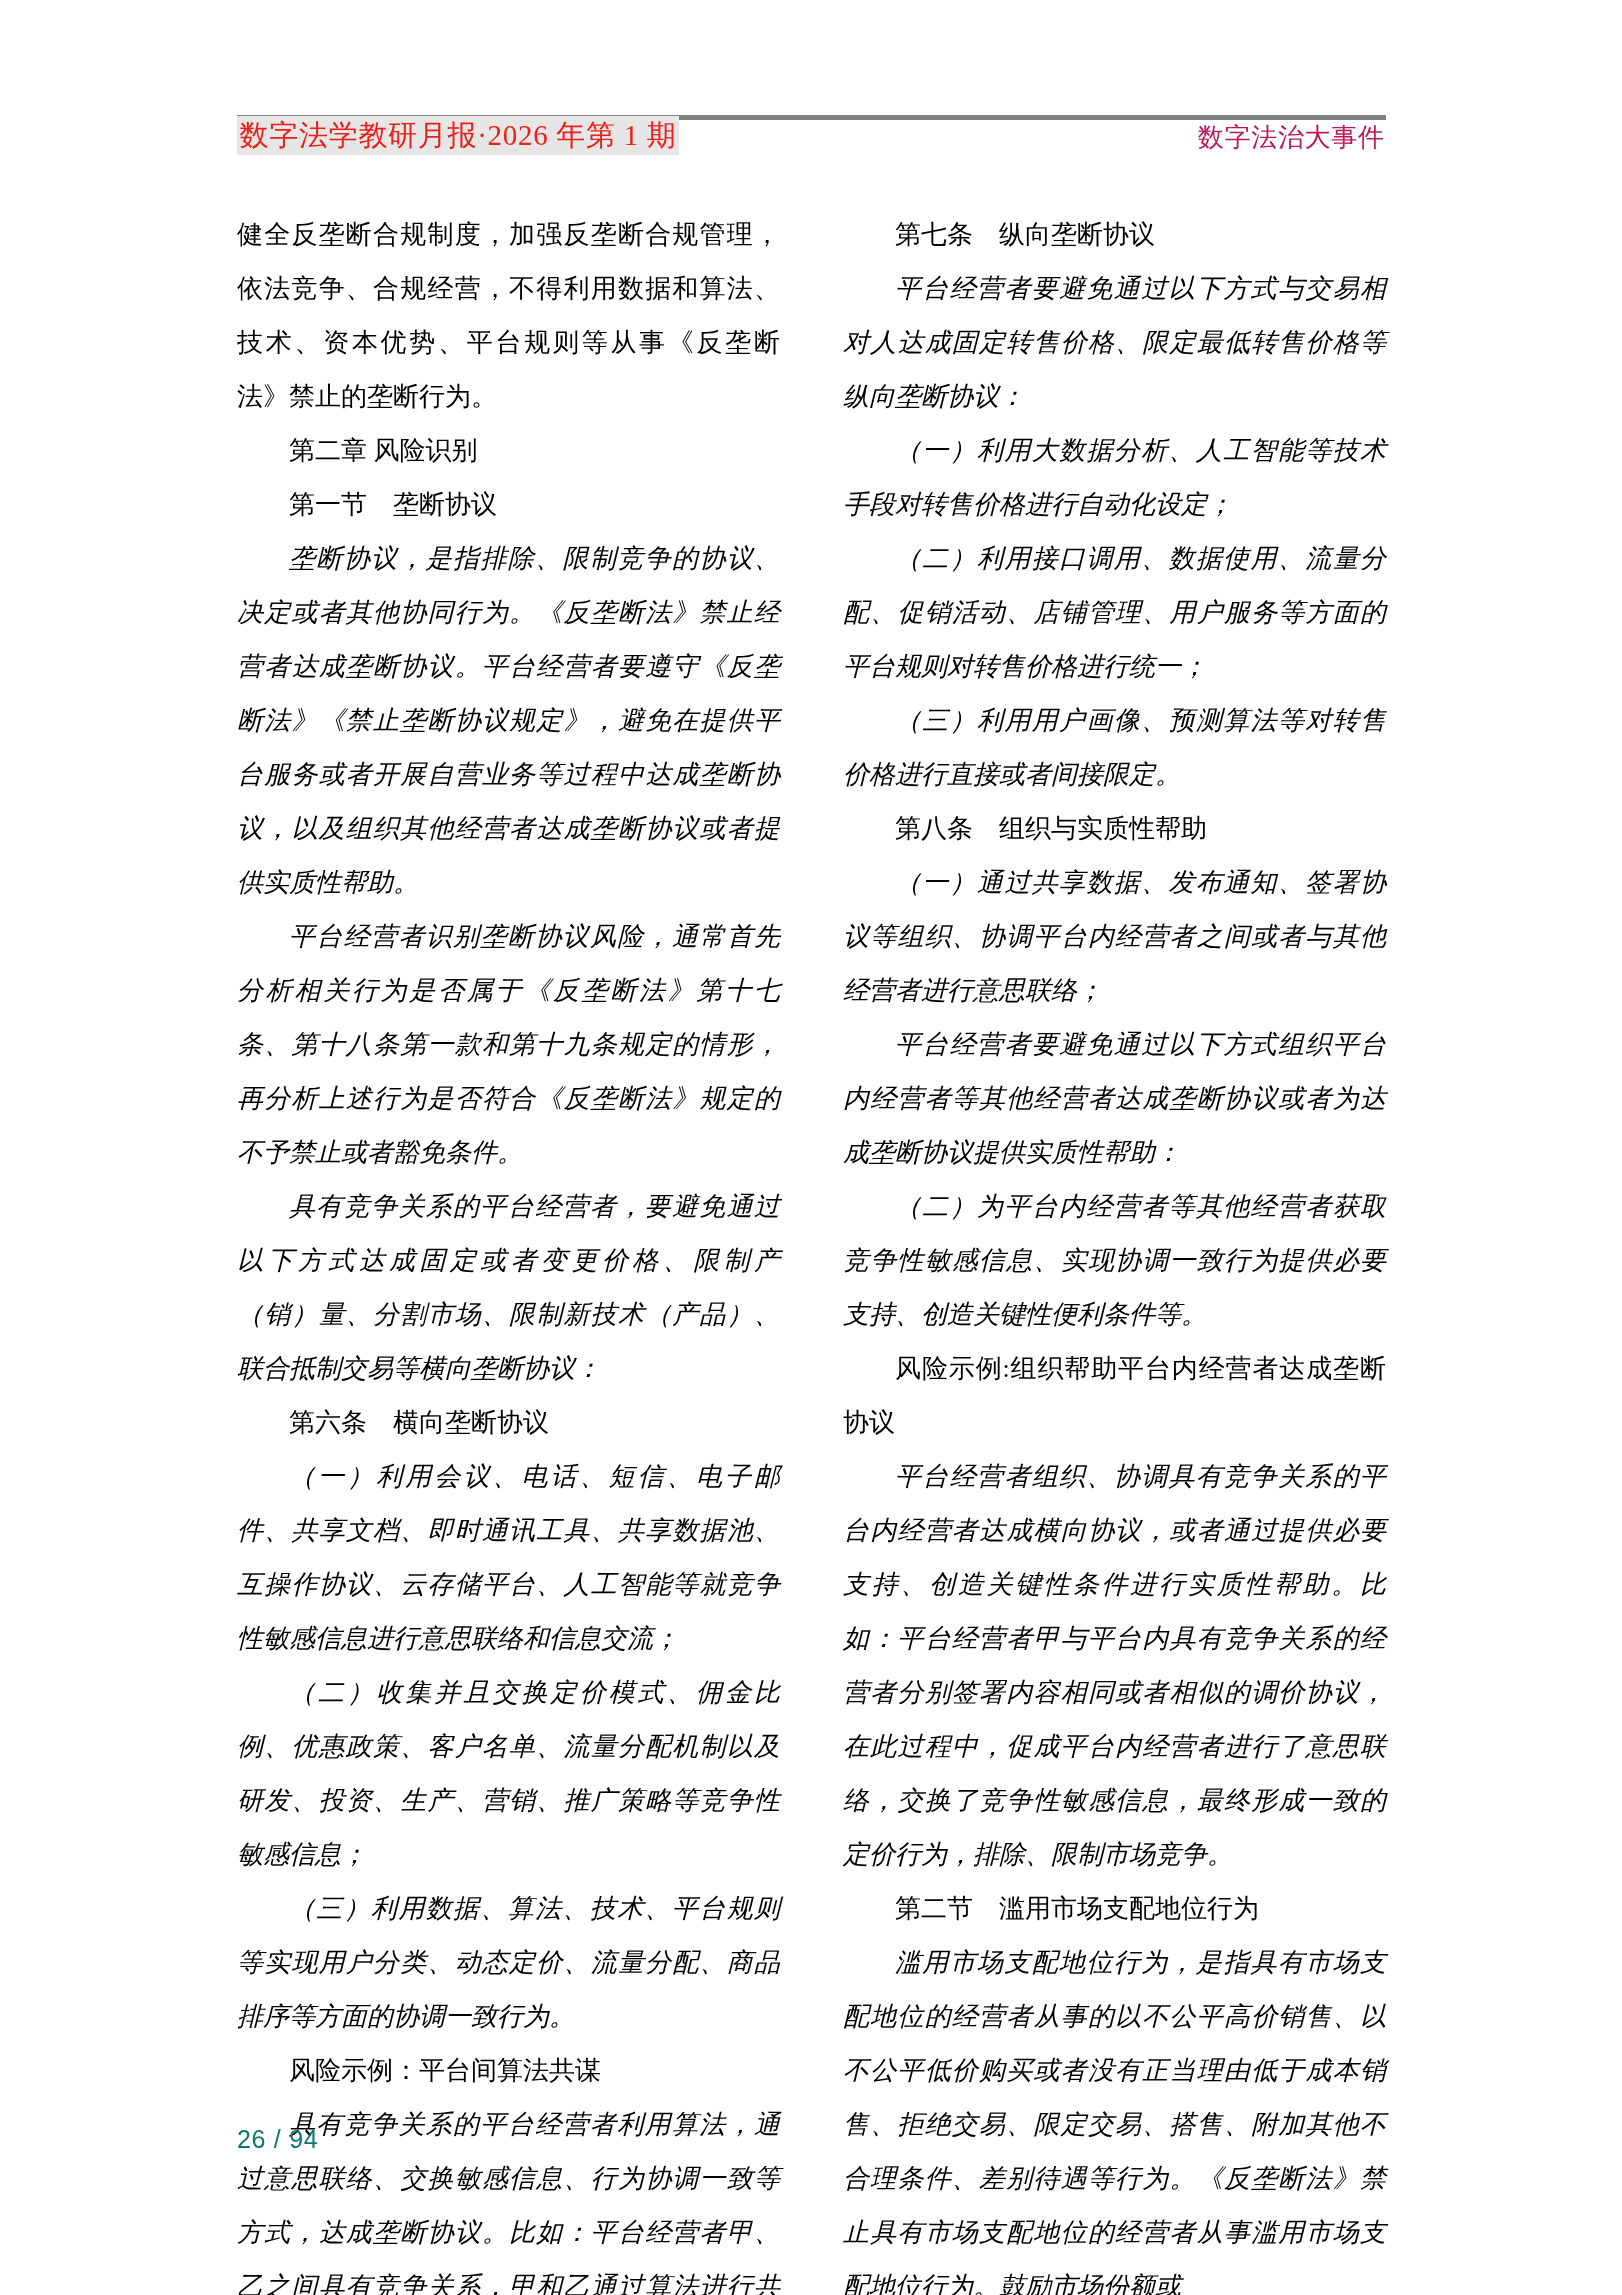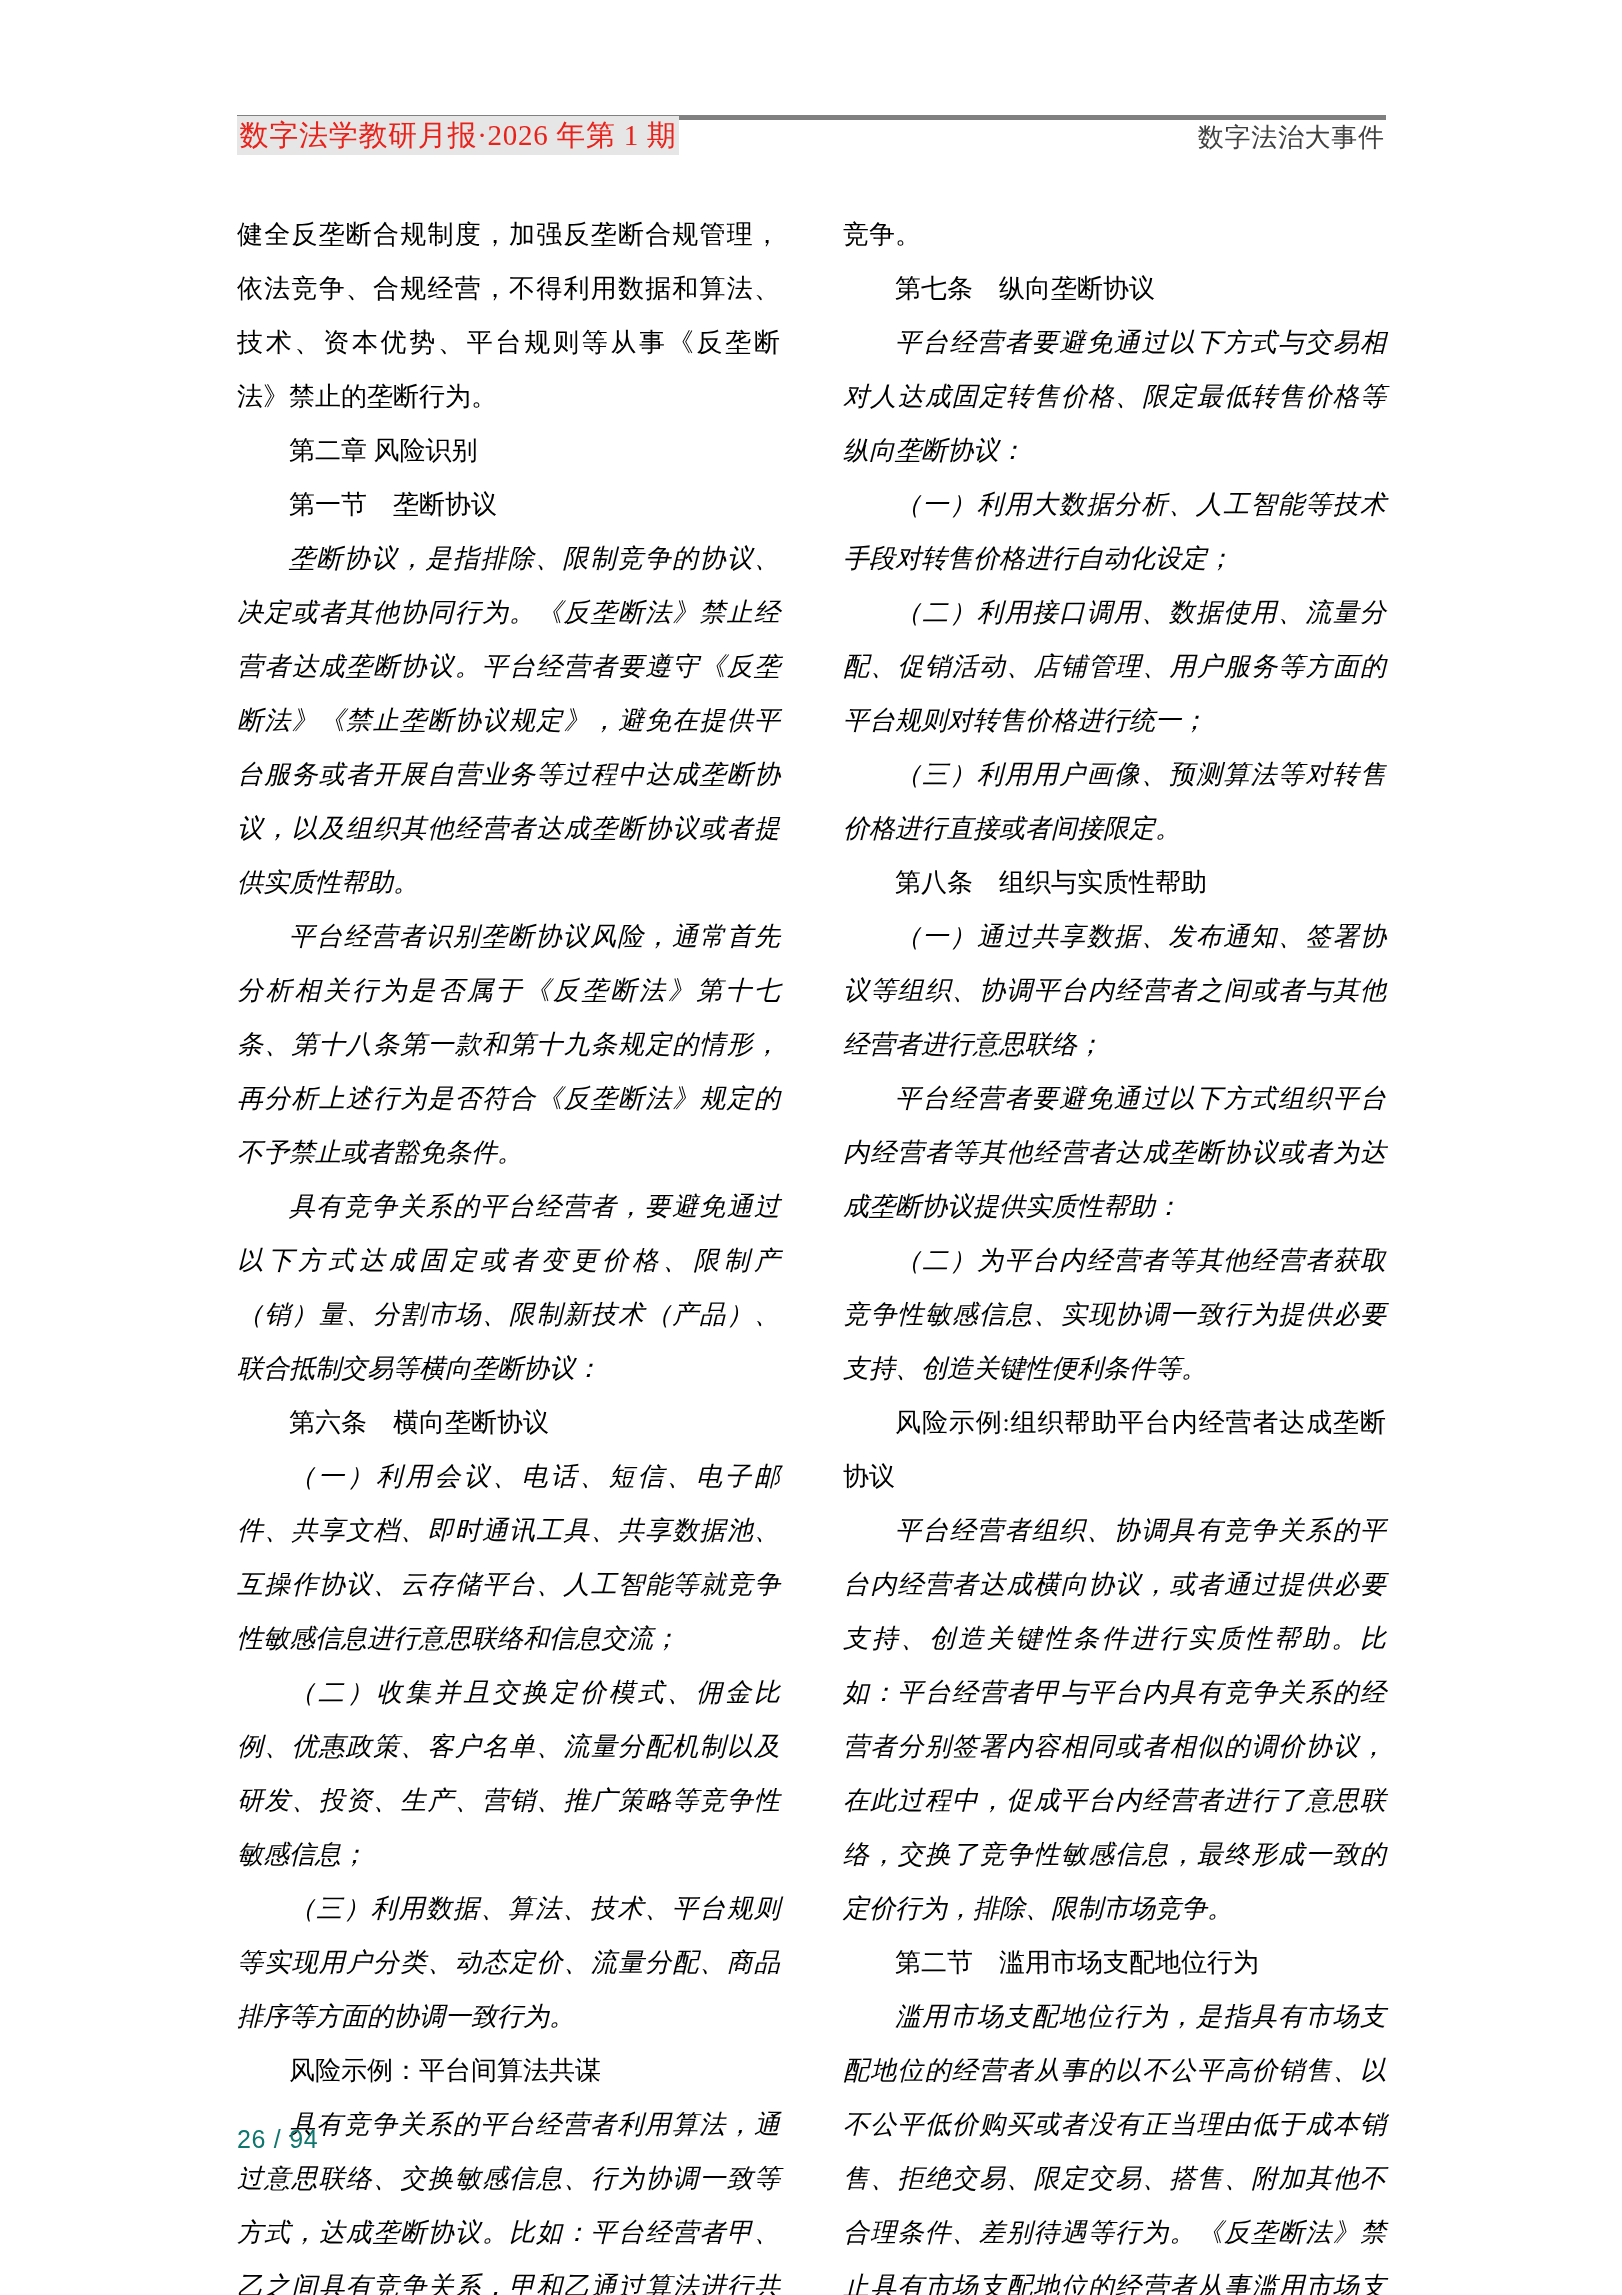--- a/index.html
+++ b/index.html
@@ -46,21 +46,21 @@
     color: #e8221a;
     background: #e6e6e6;
     font-size: 29px;
     line-height: 1.25;
     letter-spacing: 0.7px;
     font-family: "Liberation Serif", "DejaVu Serif", serif;
     padding: 1.3px 2.6px;
     white-space: nowrap;
   }
   .header-right {
-    color: #404040;
+    color: #be185d;
     font-size: 26px;
     line-height: 1.25;
     letter-spacing: 0.7px;
     white-space: nowrap;
     padding-right: 1.3px;
   }
 
   
   .columns {
     position: absolute;
@@ -131,21 +131,20 @@
       <p class="p indent tight">具有竞争关系的平台经营者，要避免通过以下方式达成固定或者变更价格、限制产（销）量、分割市场、限制新技术（产品）、联合抵制交易等横向垄断协议：</p>
       <p class="p heading">第六条　横向垄断协议</p>
       <p class="p indent tight">（一）利用会议、电话、短信、电子邮件、共享文档、即时通讯工具、共享数据池、互操作协议、云存储平台、人工智能等就竞争性敏感信息进行意思联络和信息交流；</p>
       <p class="p indent tight">（二）收集并且交换定价模式、佣金比例、优惠政策、客户名单、流量分配机制以及研发、投资、生产、营销、推广策略等竞争性敏感信息；</p>
       <p class="p indent tight">（三）利用数据、算法、技术、平台规则等实现用户分类、动态定价、流量分配、商品排序等方面的协调一致行为。</p>
       <p class="p heading">风险示例：平台间算法共谋</p>
       <p class="p indent tight">具有竞争关系的平台经营者利用算法，通过意思联络、交换敏感信息、行为协调一致等方式，达成垄断协议。比如：平台经营者甲、乙之间具有竞争关系，甲和乙通过算法进行共谋，统一定价机制、抽佣比例等，达成横向垄断协议，排除、限制市场</p>
     </div>
 
     <div class="col">
-      <p class="p tight">竞争。</p>
       <p class="p heading">第七条　纵向垄断协议</p>
       <p class="p indent tight">平台经营者要避免通过以下方式与交易相对人达成固定转售价格、限定最低转售价格等纵向垄断协议：</p>
       <p class="p indent tight">（一）利用大数据分析、人工智能等技术手段对转售价格进行自动化设定；</p>
       <p class="p indent tight">（二）利用接口调用、数据使用、流量分配、促销活动、店铺管理、用户服务等方面的平台规则对转售价格进行统一；</p>
       <p class="p indent tight">（三）利用用户画像、预测算法等对转售价格进行直接或者间接限定。</p>
       <p class="p heading">第八条　组织与实质性帮助</p>
       <p class="p indent tight">（一）通过共享数据、发布通知、签署协议等组织、协调平台内经营者之间或者与其他经营者进行意思联络；</p>
       <p class="p indent tight">平台经营者要避免通过以下方式组织平台内经营者等其他经营者达成垄断协议或者为达成垄断协议提供实质性帮助：</p>
       <p class="p indent tight">（二）为平台内经营者等其他经营者获取竞争性敏感信息、实现协调一致行为提供必要支持、创造关键性便利条件等。</p>
       <p class="p heading">风险示例:组织帮助平台内经营者达成垄断协议</p>

